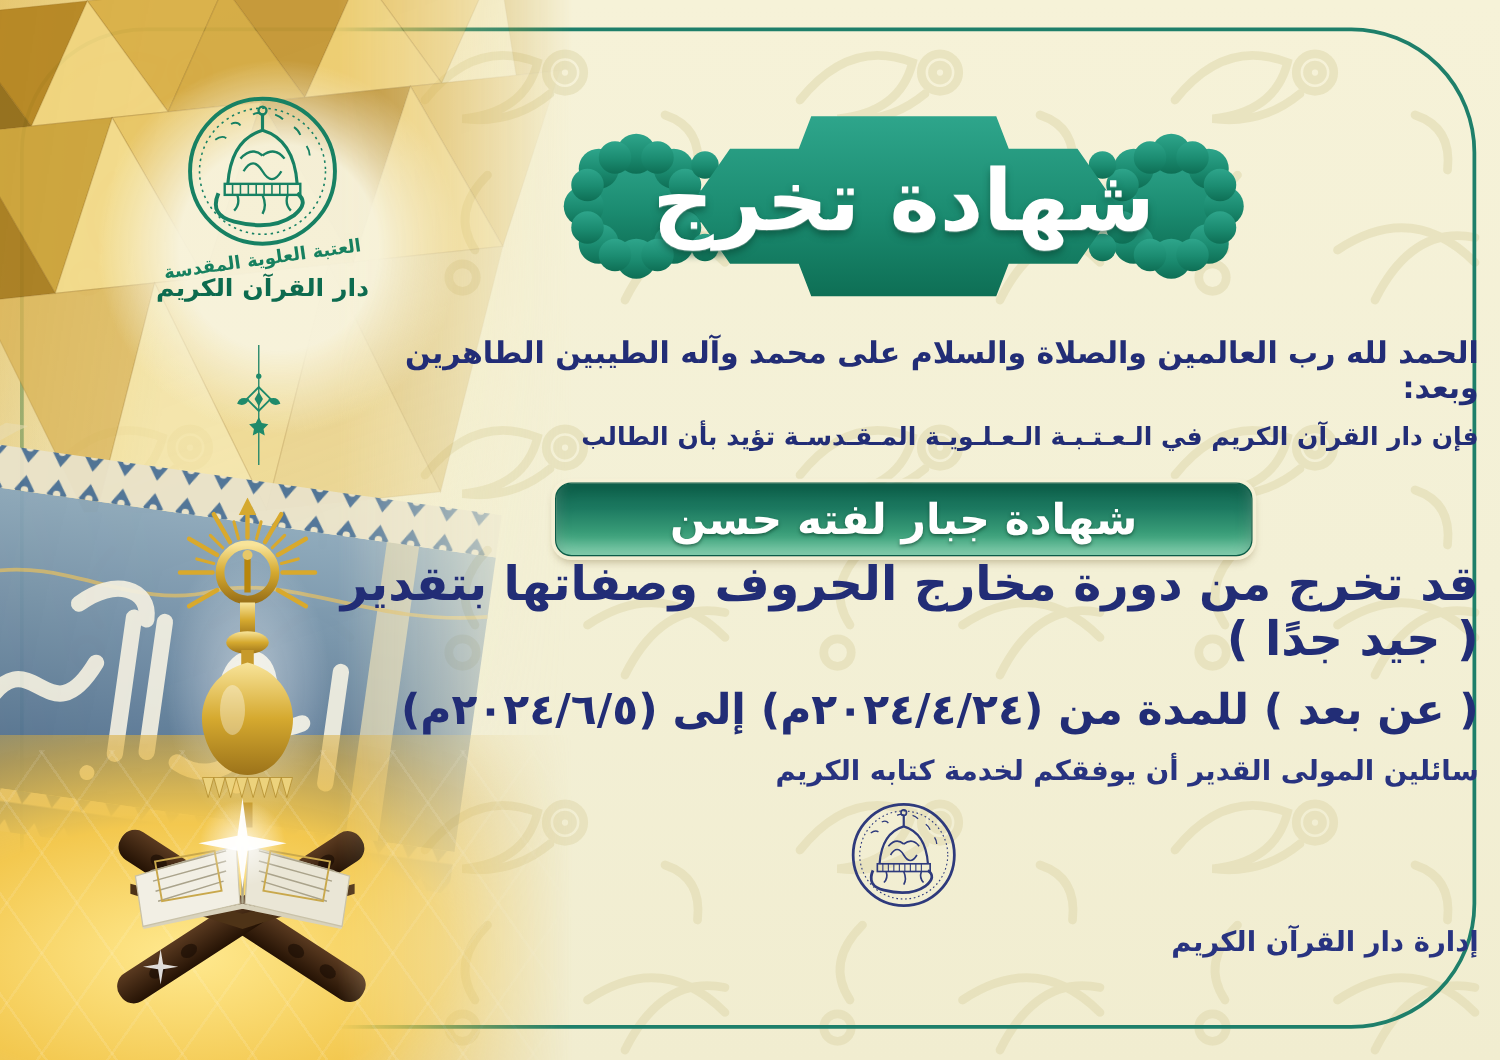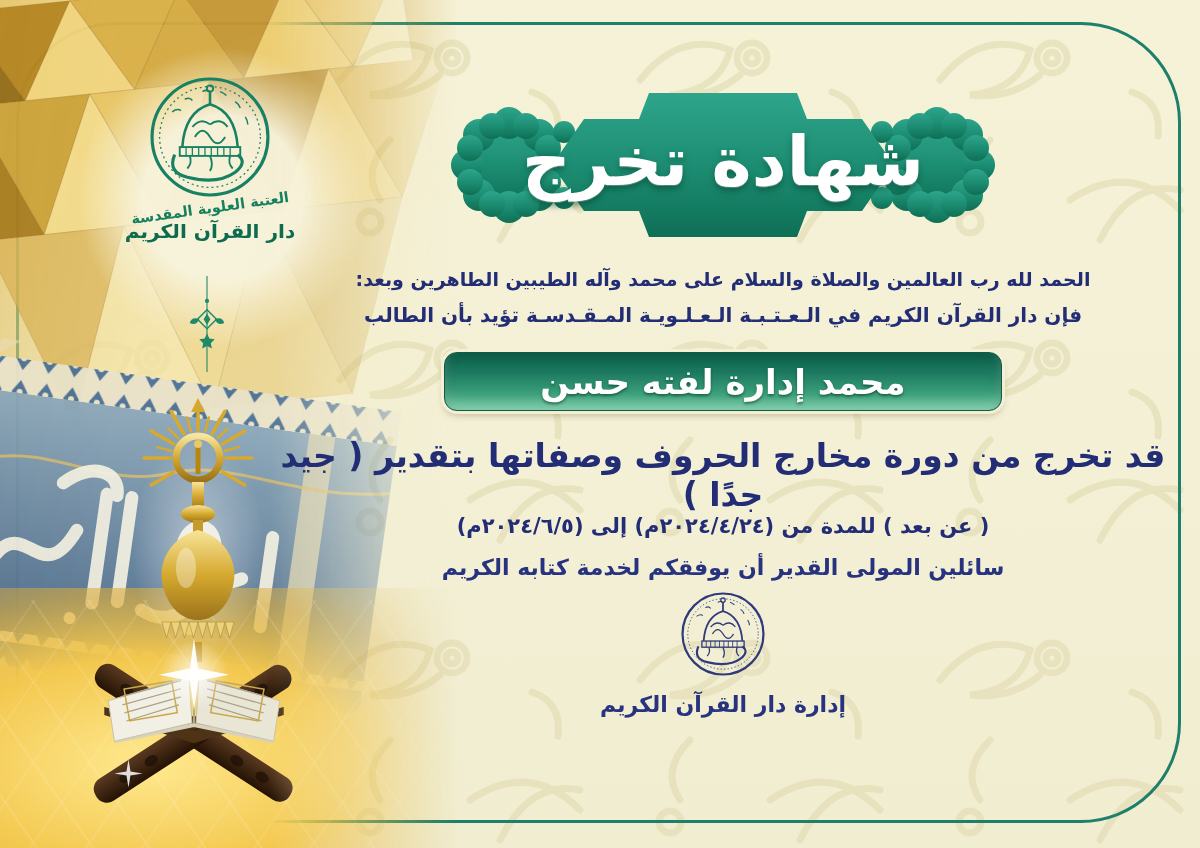--- a/index.html
+++ b/index.html
@@ -44,43 +44,43 @@
   }
   .finial{position:absolute;left:128px;top:398px;width:140px;height:272px;}
   .quran{position:absolute;left:68px;top:618px;width:252px;height:202px;}
   
   .orglogo{position:absolute;z-index:4;left:106px;top:74px;width:208px;text-align:center;color:#15795e;}
   .orglogo .sealicon{width:126px;height:126px;color:#178163;}
   .logo-cal1{transform:rotate(-8deg);font-size:14.5px;font-weight:bold;color:#16805f;margin-top:-4px;letter-spacing:.5px;}
   .logo-cal2{font-size:19px;font-weight:bold;color:#0d6b4f;margin-top:4px;transform:scaleX(1.06);}
   .divider-orn{position:absolute;z-index:4;left:186px;top:276px;width:42px;height:96px;}
   
-  .content{position:absolute;z-index:5;left:263px;top:0;width:920px;text-align:center;}
+  .content{position:absolute;z-index:5;left:263px;top:0;width:920px;text-align:right;}
   .banner-wrap{position:relative;width:578px;height:173px;margin:77px auto 0;}
   .banner-wrap svg{position:absolute;inset:0;}
   .banner-title{
     position:absolute;inset:0;display:flex;align-items:center;justify-content:center;
     color:#ffffff;font-size:68px;font-weight:bold;padding-bottom:4px;
     text-shadow:0 4px 6px rgba(8,66,48,.55),0 1px 0 rgba(255,255,255,.5);
     letter-spacing:1px;
   }
   .navy{color:#222d76;font-weight:bold;}
-  .line1{margin-top:18px;font-size:19px;}
+  .line1{margin-top:18px;font-size:24px;}
   .line2{margin-top:13px;font-size:20px;}
   .name-bar{
     width:556px;height:57px;margin:25px auto 0;border-radius:13px;
     display:flex;align-items:center;justify-content:center;
     background:linear-gradient(180deg,#0f6b55 0%,#1d7a61 35%,#3ea37c 75%,#63c198 100%);
     border:1px solid #0c5c48;
     box-shadow:0 0 0 3px rgba(246,240,214,.95),0 4px 7px rgba(96,74,22,.35),inset 0 -8px 12px rgba(255,255,255,.22),inset 0 8px 12px rgba(0,46,30,.28);
     color:#fff;font-size:34px;font-weight:bold;
     text-shadow:0 2px 3px rgba(0,50,30,.55);
   }
-  .line3{margin-top:25px;font-size:33px;}
-  .line4{font-size:21px;}
+  .line3{font-size:38px;}
+  .line4{margin-top:15px;font-size:34px;}
   .line5{margin-top:17px;font-size:22px;color:#283380;font-weight:bold;}
   .footer-seal{width:96px;height:88px;margin:10px auto 0;color:#2e3a7c;display:block;}
   .footer-text{margin-top:14px;font-size:22px;font-weight:bold;color:#283380;}
 </style>
 </head>
 <body>
 
 <div id="certificate">
 
   <svg class="bgpat" width="1200" height="848">
@@ -347,21 +347,21 @@
           <path d="M118,88 L150,42 L205,42 L215,16 L363,16 L373,42 L428,42 L460,88 L428,134 L373,134 L363,160 L215,160 L205,134 L150,134 Z"></path>
         </g>
       </svg>
       <div class="banner-title">شهادة تخرج</div>
     </div>
 
     <div class="navy line1">الحمد لله رب العالمين والصلاة والسلام على محمد وآله الطيبين الطاهرين وبعد:</div>
     <div class="navy line2">فإن دار القرآن الكريم في الـعـتـبـة الـعـلـويـة المـقـدسـة تؤيد بأن الطالب</div>
 
     <div class="name-bar">
-      <span>محمد إدارة لفته حسن</span>
+      <span>شهادة جبار لفته حسن</span>
     </div>
 
     <div class="navy line3">قد تخرج من دورة مخارج الحروف وصفاتها بتقدير ( جيد جدًا )</div>
     <div class="navy line4">( عن بعد ) للمدة من (٢٠٢٤/٤/٢٤م) إلى (٢٠٢٤/٦/٥م)</div>
     <div class="line5">سائلين المولى القدير أن يوفقكم لخدمة كتابه الكريم</div>
 
     <svg class="footer-seal" viewBox="0 0 100 100">
       <g fill="none" stroke="currentColor">
         <circle cx="50" cy="50" r="46" stroke-width="2.5"></circle>
         <circle cx="50" cy="50" r="40" stroke-width="1" stroke-dasharray="1.5 2.5"></circle>

